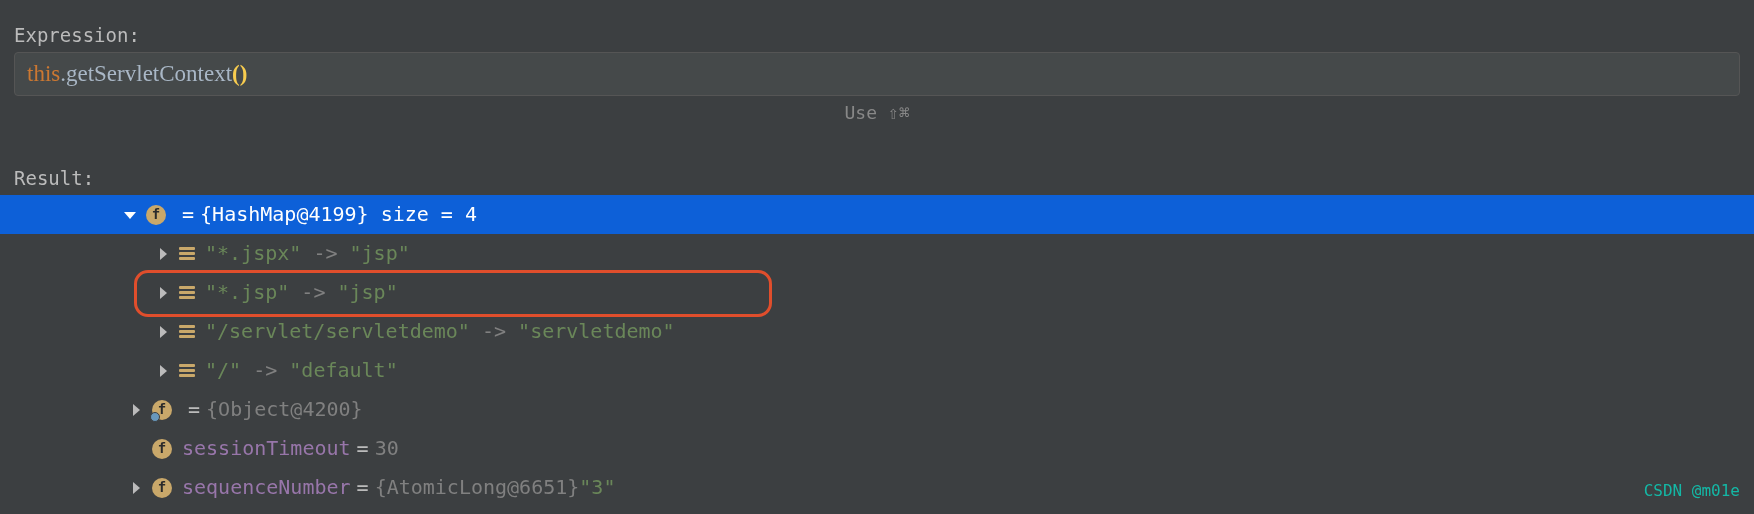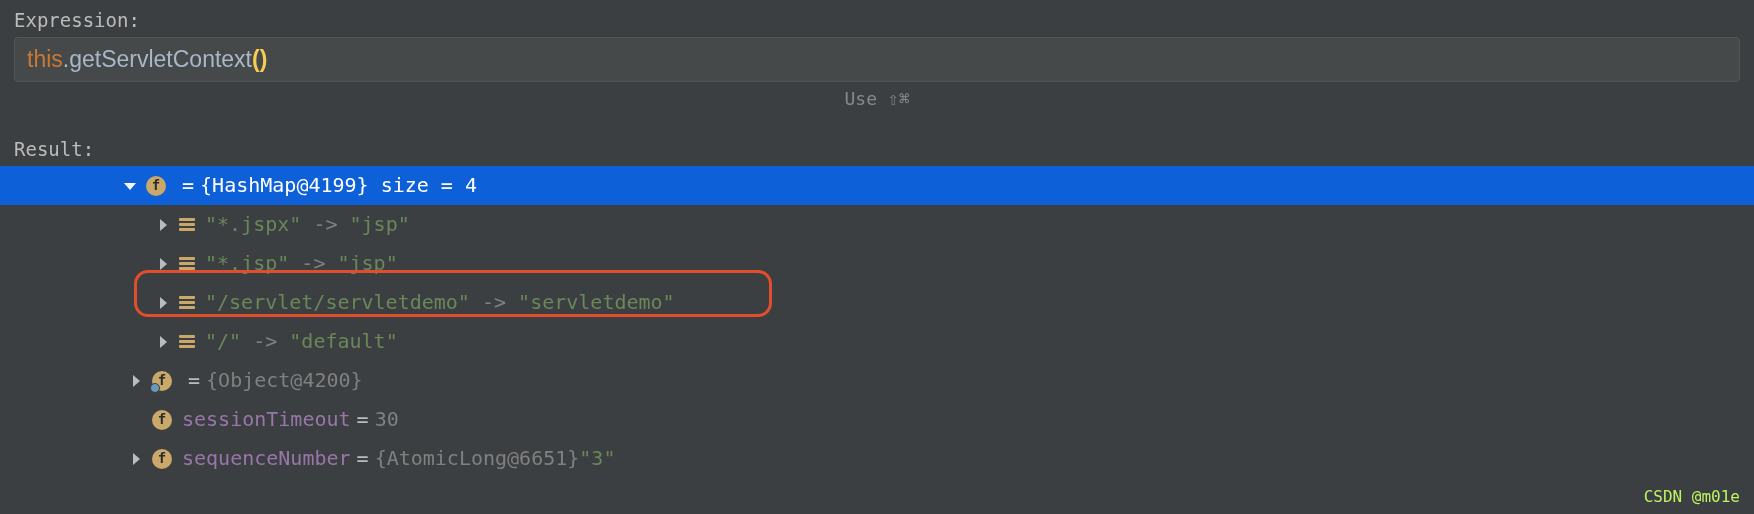--- a/index.html
+++ b/index.html
@@ -14,31 +14,31 @@
       color: #bbbbbb;
       width: 1754px;
       height: 514px;
       overflow: hidden;
       position: relative;
     }
     
     .label {
       font-size: 19px;
       color: #bbbbbb;
-      padding: 9px 14px 6px;
+      padding: 24px 14px 6px;
     }
     
     .expression-input {
       margin: 0 14px;
       background: #45494a;
       border: 1px solid #555;
       border-radius: 4px;
       padding: 8px 12px;
       font-size: 23px;
-      font-family: Liberation Sans, sans-serif;
+      font-family: Liberation Serif, serif;
     }
     
     .keyword-this {
       color: #cc7832;
     }
     
     .method-call {
       color: #a9b7c6;
     }
     
@@ -198,24 +198,24 @@
       border-radius: 14px;
       pointer-events: none;
       left: 134px;
       top: 270px;
       width: 638px;
       height: 47px;
     }
     
     .watermark {
       position: absolute;
-      bottom: 8px;
+      bottom: 14px;
       right: 14px;
       font-size: 16px;
-      color: #bef264;
+      color: #14b8a6;
     }
   </style>
 </head>
 <body>
 
 <div class="label">Expression:</div>
 
 <div class="expression-input">
   <span class="keyword-this">this</span><span class="method-call">.getServletContext</span><span class="paren">()</span>
 </div>

